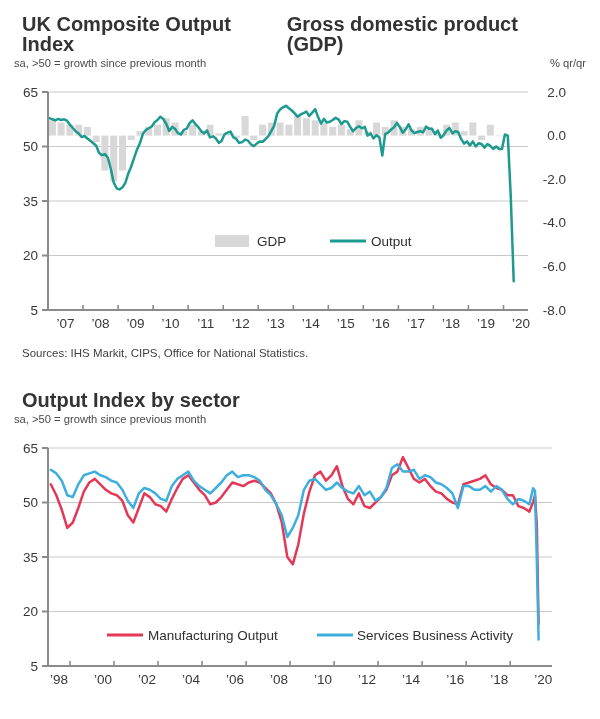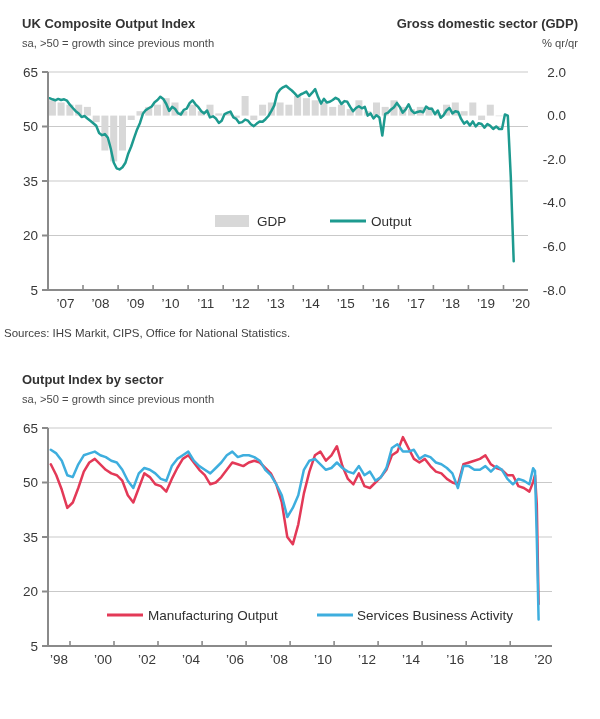--- a/index.html
+++ b/index.html
@@ -1,36 +1,36 @@
 <!DOCTYPE html>
 <html><head>
 <meta charset="utf-8">
 <style>
   html,body{margin:0;padding:0;background:#ffffff;}
   body{width:600px;height:719px;overflow:hidden;font-family:"Liberation Sans","DejaVu Sans",sans-serif;}
   .title-row{display:flex;justify-content:space-between;align-items:flex-end;padding:0 22px;margin-top:14px;}
-  .title-row h1{font-size:13px;font-weight:600;color:#333333;margin:0;line-height:20px;}
-  .subtitle-row{display:flex;justify-content:space-between;padding:0 22px;margin-top:2px;
+  .title-row h1{font-size:20px;font-weight:600;color:#333333;margin:0;line-height:20px;}
+  .subtitle-row{display:flex;justify-content:space-between;padding:0 14px;margin-top:2px;
                 font-size:11.2px;color:#4a4a4a;line-height:14px;}
   svg.chart{display:block;margin-top:2px;}
   svg text{font-family:"Liberation Sans","DejaVu Sans",sans-serif;}
   svg .tick{font-size:13.5px;fill:#383838;}
   svg .legend{font-size:13.5px;fill:#2f2f2f;}
-  .sources{margin:4px 0 0;padding:0 4px;font-size:11.5px;color:#3f3f3f;line-height:14px;}
+  .sources{margin:4px 0 0;padding:0 22px;font-size:11.5px;color:#3f3f3f;line-height:14px;}
   .section-gap{margin-top:30px;}
 </style>
 </head>
 <body>
 
 <div class="page">
 
   <section>
     <div class="title-row">
       <h1>UK Composite Output Index</h1>
-      <h1>Gross domestic sector (GDP)</h1>
+      <h1>Gross domestic product (GDP)</h1>
     </div>
     <div class="subtitle-row">
       <span>sa, &gt;50 = growth since previous month</span>
       <span>% qr/qr</span>
     </div>
     <svg class="chart" id="svg-composite" viewBox="0 0 600 270" width="600" height="270">
         <line x1="48" x2="528" y1="20.0" y2="20.0" stroke="#c9c9c9" stroke-width="1"></line>
         <line x1="48" x2="528" y1="74.5" y2="74.5" stroke="#c9c9c9" stroke-width="1"></line>
         <line x1="48" x2="528" y1="129.0" y2="129.0" stroke="#c9c9c9" stroke-width="1"></line>
         <line x1="48" x2="528" y1="183.5" y2="183.5" stroke="#c9c9c9" stroke-width="1"></line>

